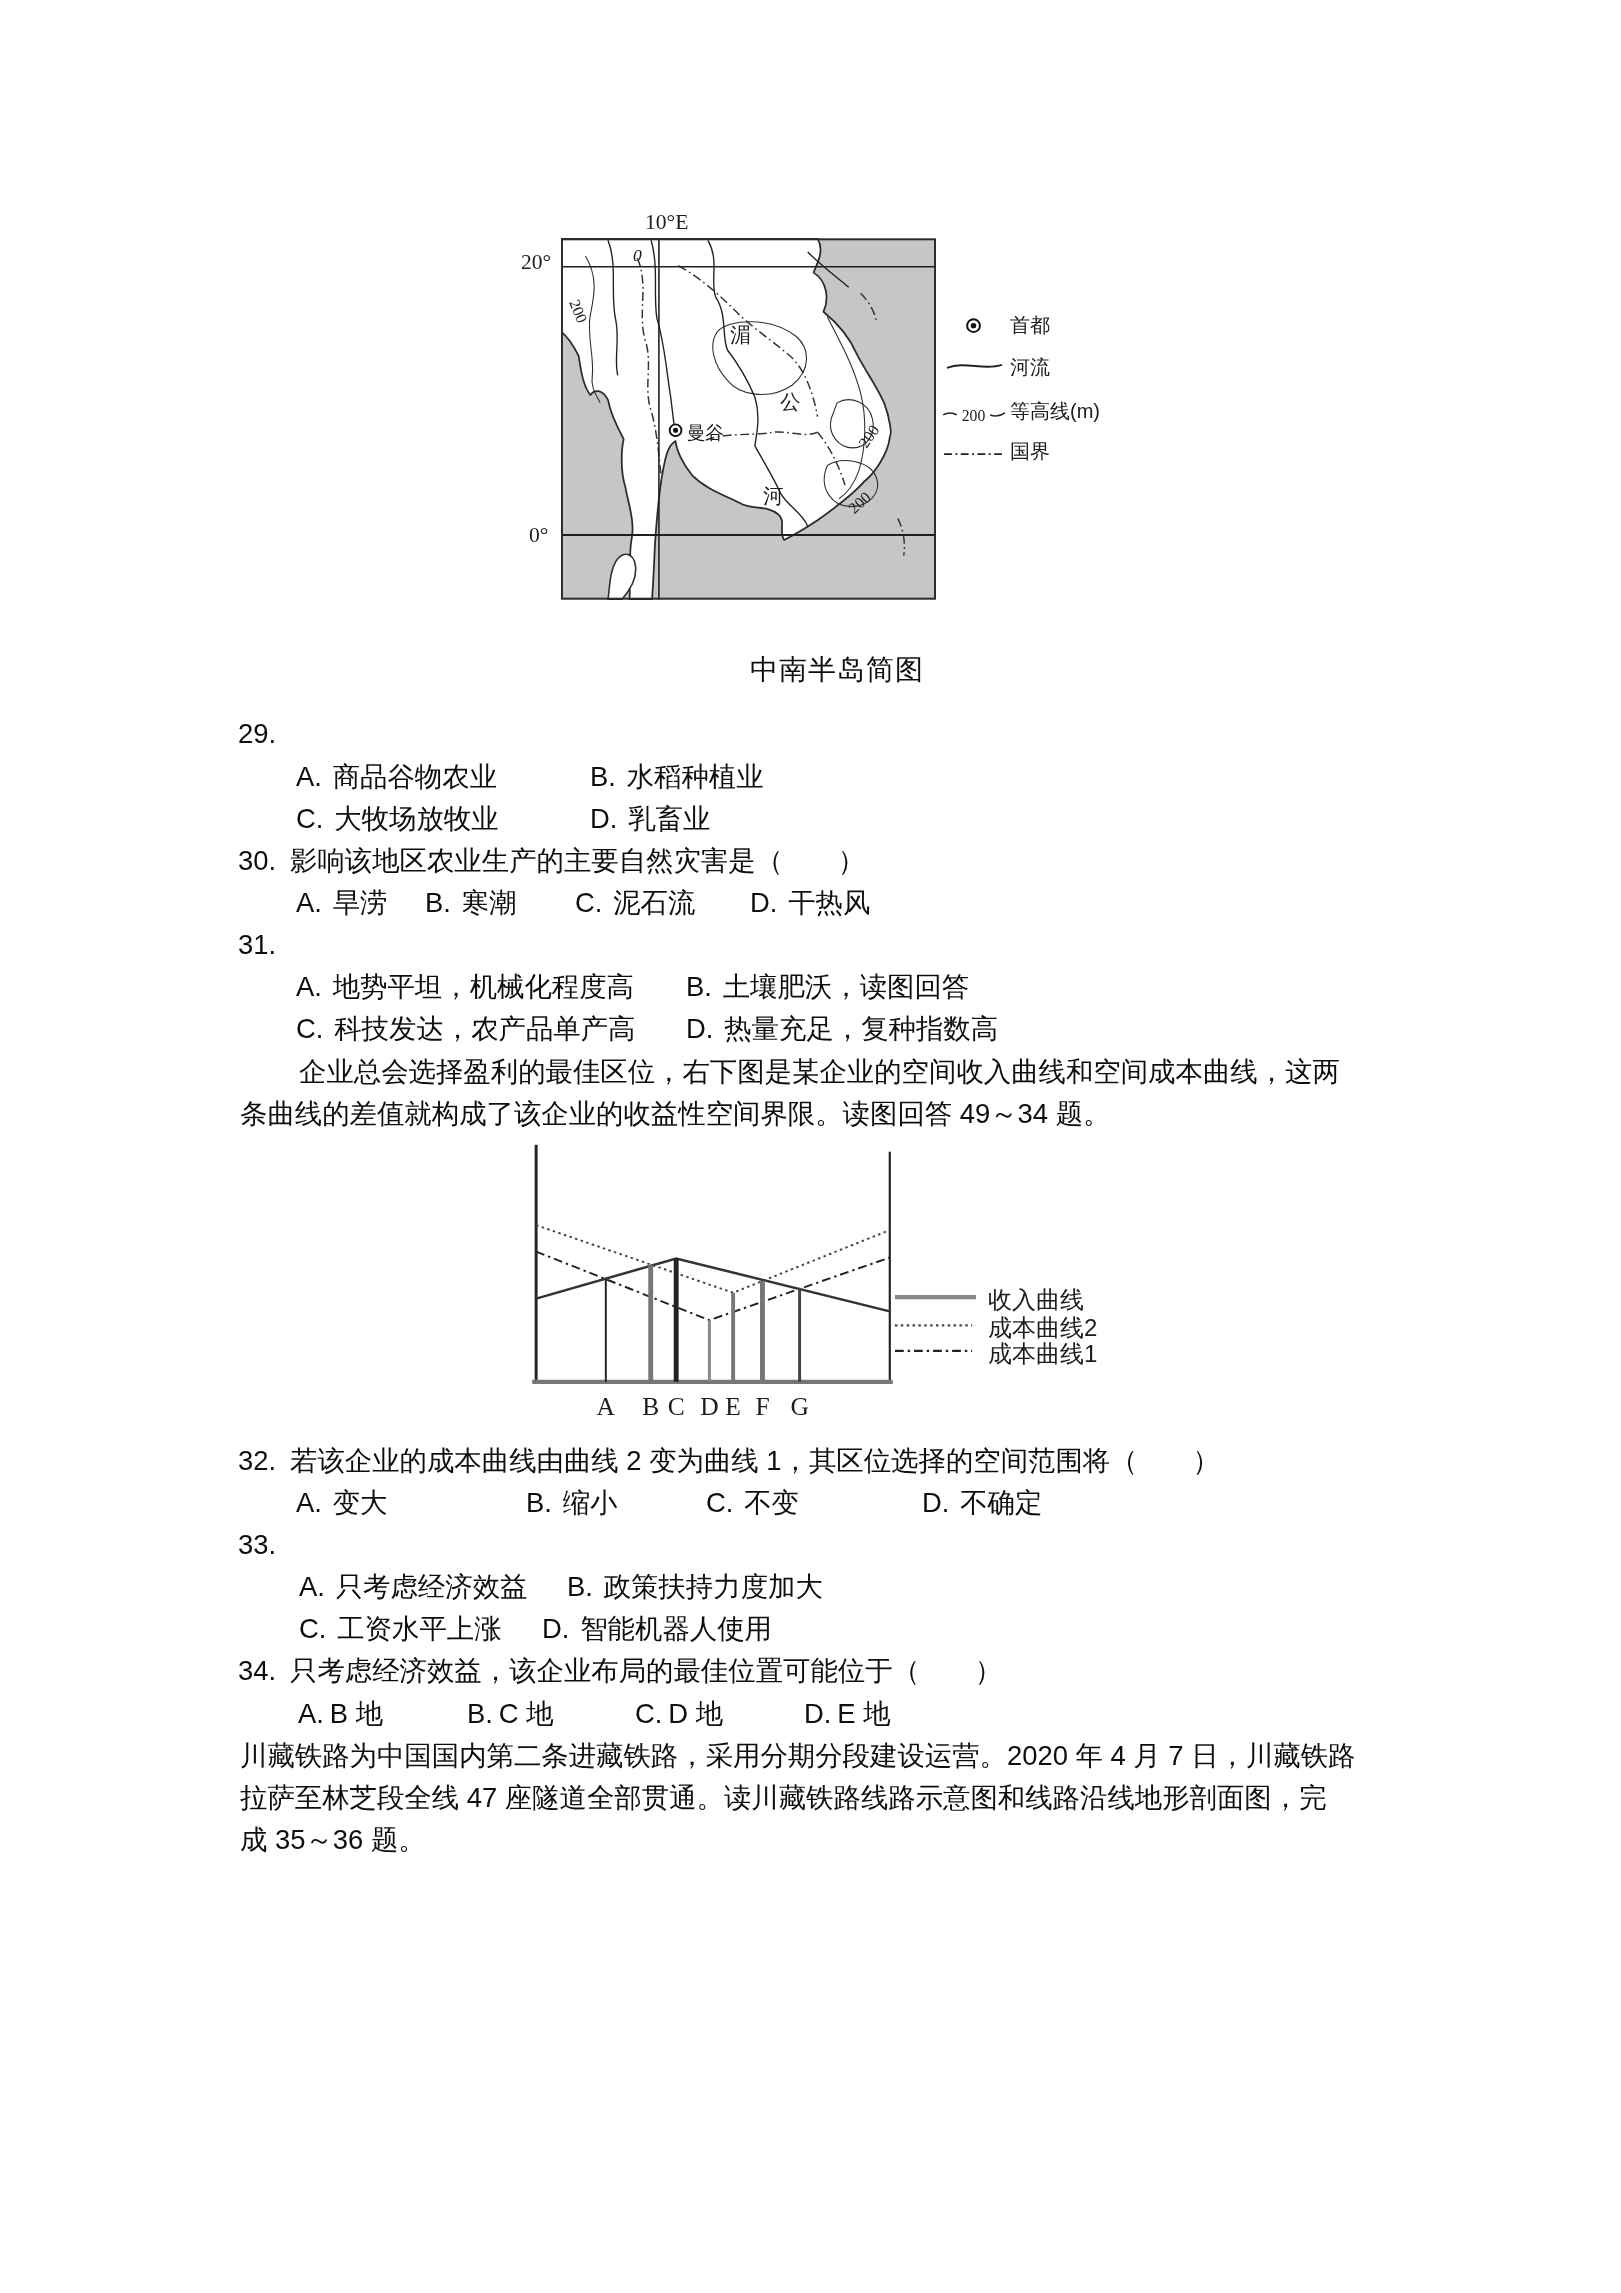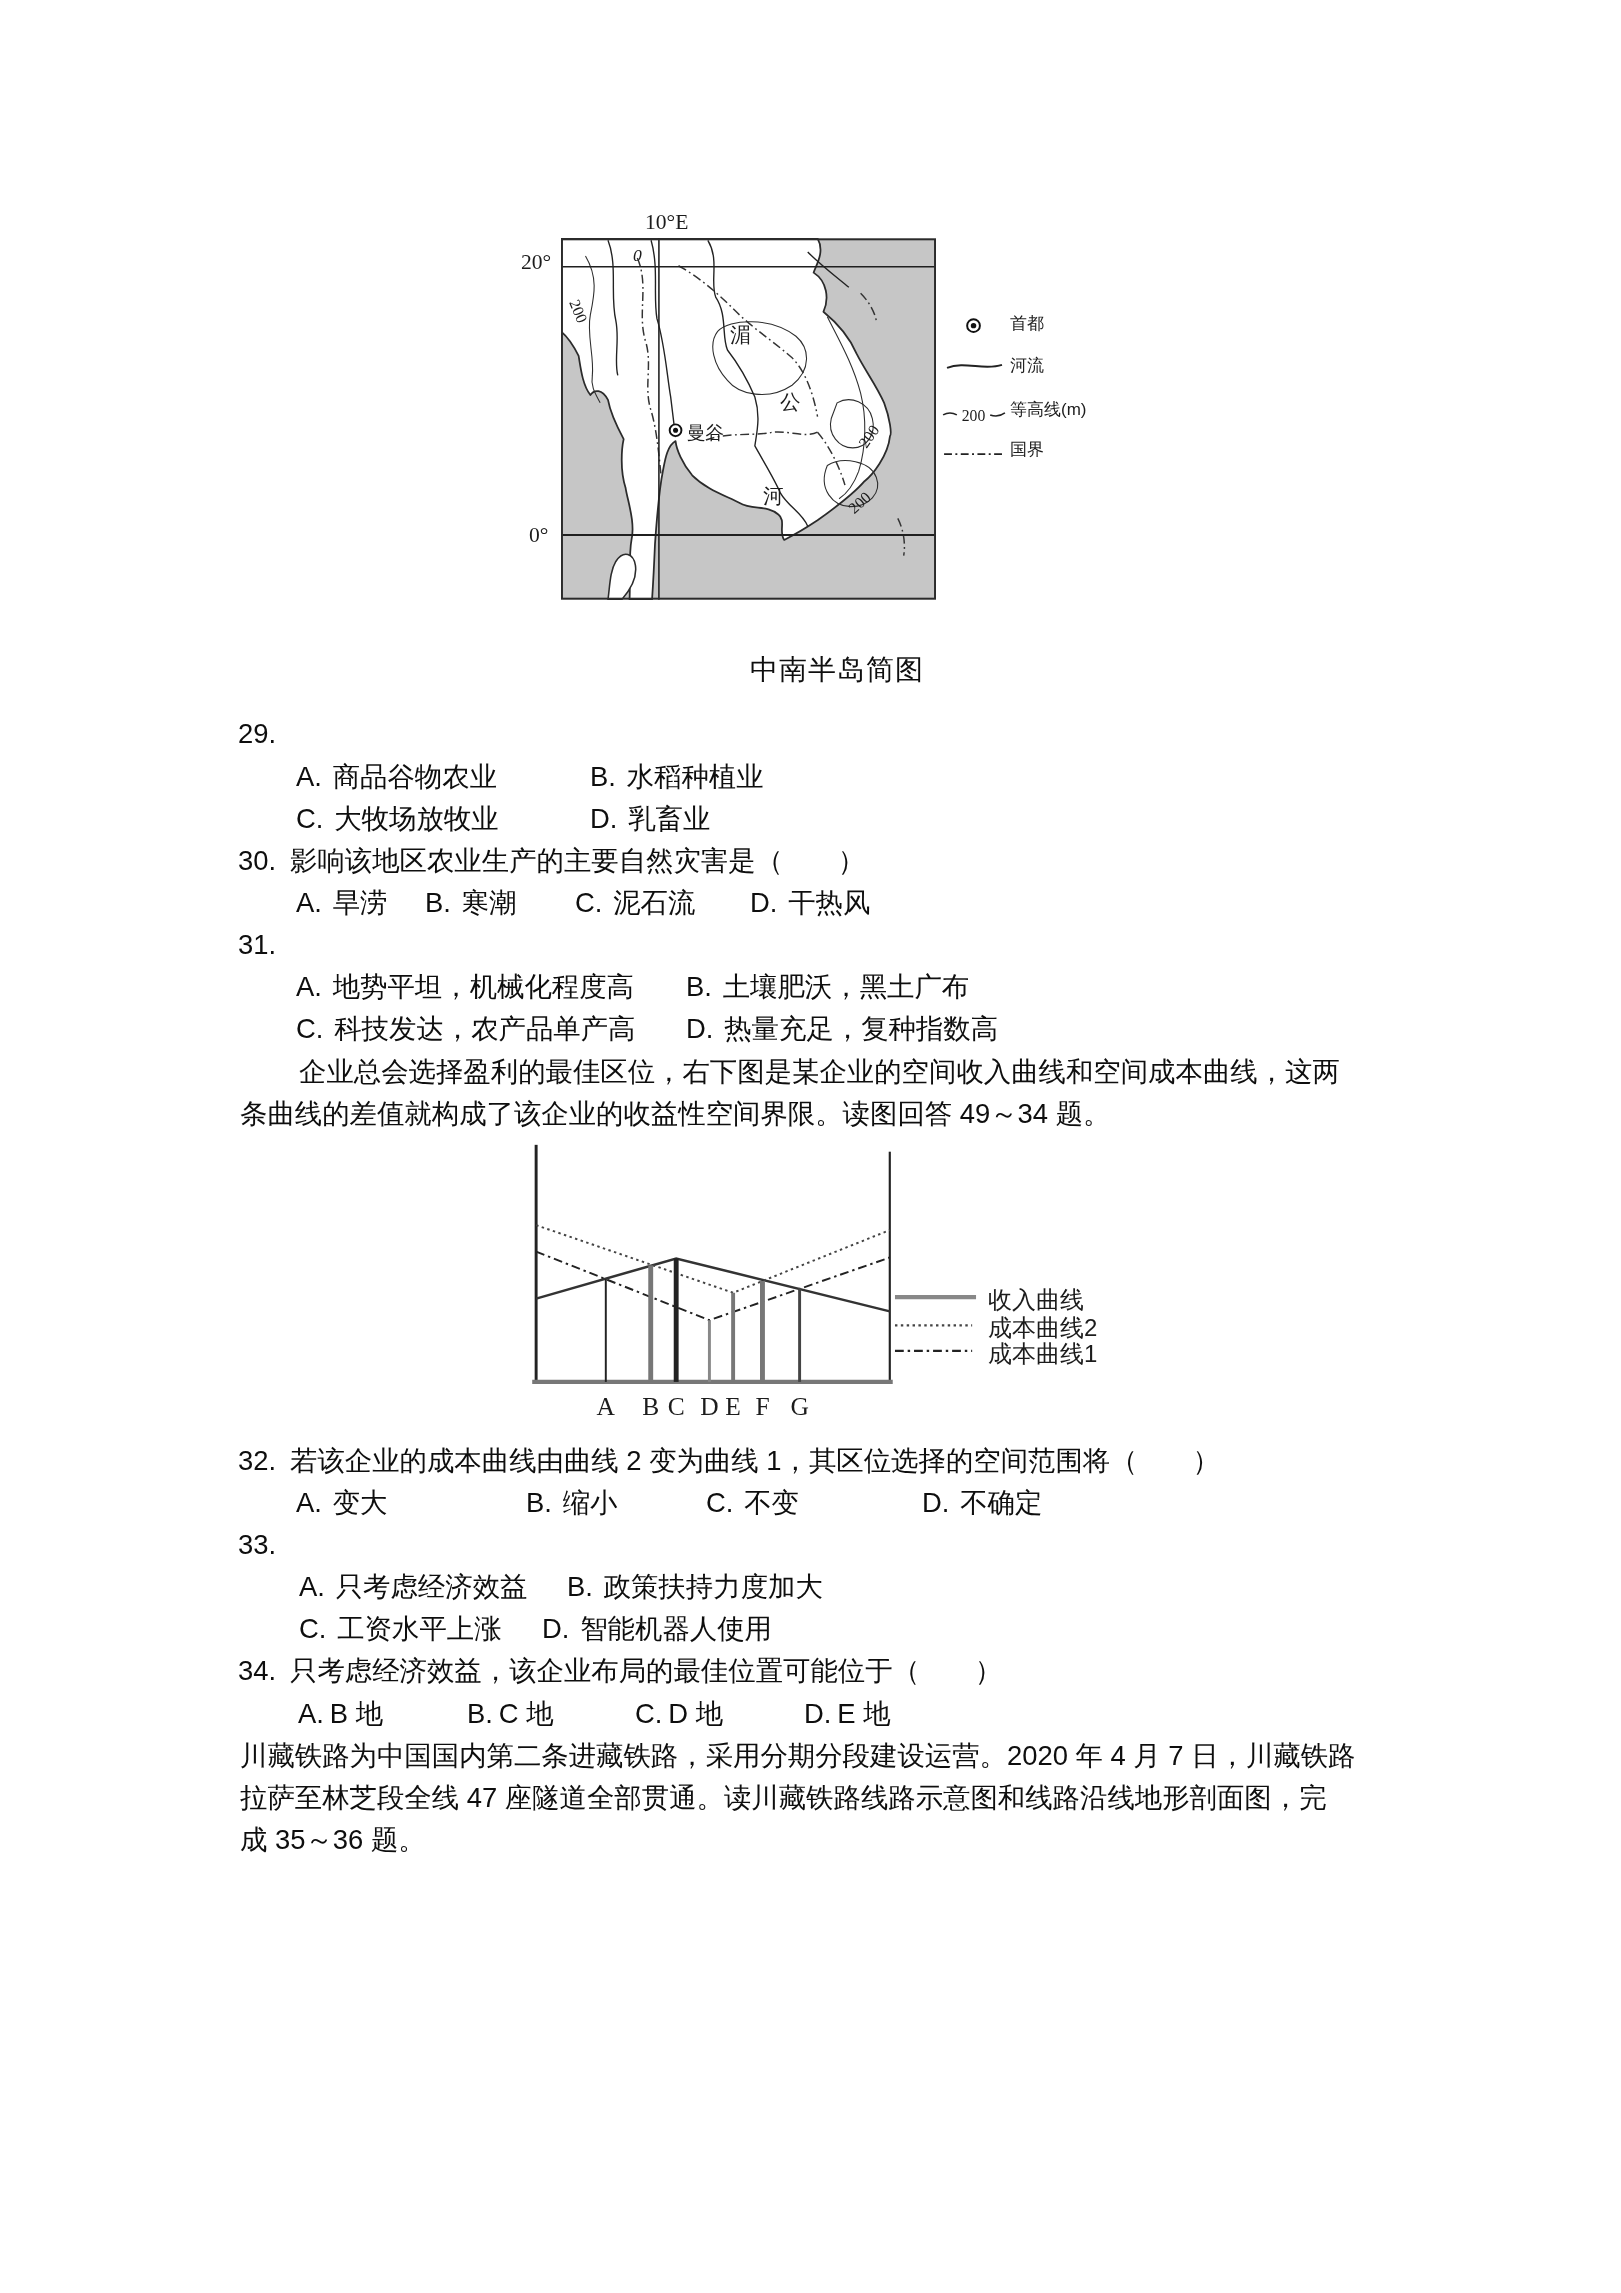--- a/index.html
+++ b/index.html
@@ -16,21 +16,21 @@
   .opt{position:absolute;top:0}
   .opt .olabel{margin-right:10.8px}
   .para{position:absolute;top:0}
   
   .caption{position:absolute;font-size:28px;color:#0e0e0e;letter-spacing:1px;white-space:nowrap}
   
   .maplab{position:absolute;font-family:"Liberation Serif",serif;color:#1c1c1c;white-space:nowrap}
   .cjklab{position:absolute;color:#1c1c1c;white-space:nowrap}
   .rot{transform-origin:left top}
   
-  .mlegend-label{position:absolute;font-size:17px;color:#1c1c1c;white-space:nowrap}
+  .mlegend-label{position:absolute;font-size:20px;color:#1c1c1c;white-space:nowrap}
   
   .clg-label{position:absolute;font-size:24px;color:#1c1c1c;white-space:nowrap}
 </style>
 </head>
 <body>
 
 <svg class="abs" style="left:561px;top:238px" width="375" height="362" viewBox="0 0 383 369">
 
   <rect x="0" y="0" width="383" height="369" fill="#c6c6c6"></rect>
 
@@ -139,21 +139,21 @@
   <span class="opt" style="left:425px"><span class="olabel">B.</span><span>寒潮</span></span>
   <span class="opt" style="left:575px"><span class="olabel">C.</span><span>泥石流</span></span>
   <span class="opt" style="left:750px"><span class="olabel">D.</span><span>干热风</span></span>
 </div>
 
 <div class="tline" style="top:928px">
   <span class="qnum">31.</span>
 </div>
 <div class="tline" style="top:970px">
   <span class="opt" style="left:296px"><span class="olabel">A.</span><span>地势平坦，机械化程度高</span></span>
-  <span class="opt" style="left:686px"><span class="olabel">B.</span><span>土壤肥沃，黑土广布</span></span>
+  <span class="opt" style="left:686px"><span class="olabel">B.</span><span>土壤肥沃，读图回答</span></span>
 </div>
 <div class="tline" style="top:1012px">
   <span class="opt" style="left:296px"><span class="olabel">C.</span><span>科技发达，农产品单产高</span></span>
   <span class="opt" style="left:686px"><span class="olabel">D.</span><span>热量充足，复种指数高</span></span>
 </div>
 
 <div class="tline" style="top:1055px">
   <span class="para" style="left:299px">企业总会选择盈利的最佳区位，右下图是某企业的空间收入曲线和空间成本曲线，这两</span>
 </div>
 <div class="tline" style="top:1097px">

